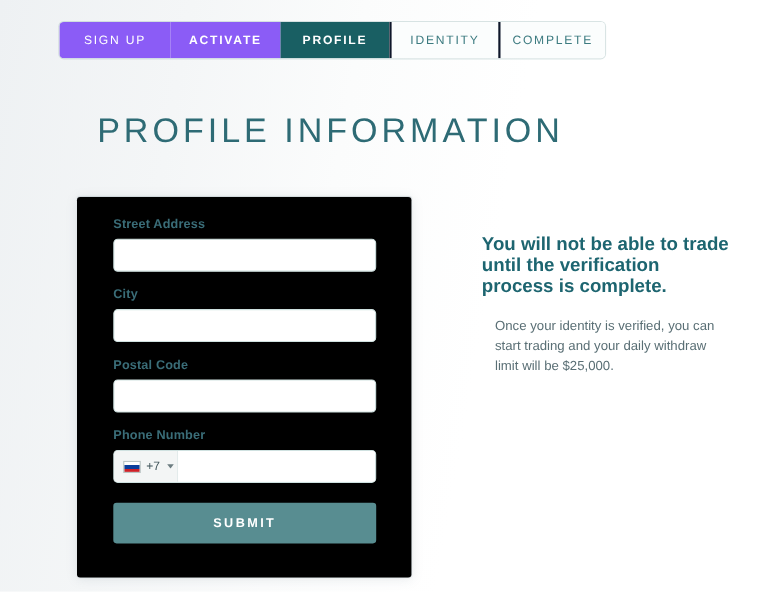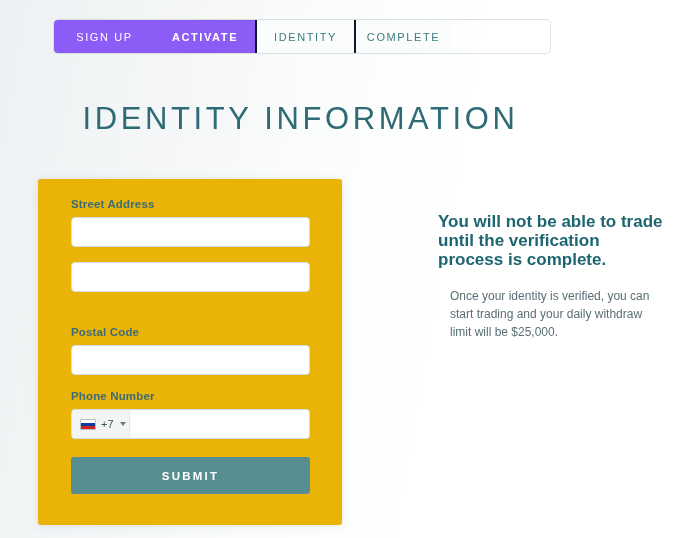--- a/index.html
+++ b/index.html
@@ -94,25 +94,25 @@
     width: 400px;
     text-align: center;
     font-size: 12.5px;
     line-height: 19px;
     color: #5d6b70;
   }
 
   
   .form-card {
     position: absolute;
-    left: 38px;
+    left: 70px;
     top: 179px;
     width: 304px;
     height: 346px;
-    background: #eab308;
+    background: #000000;
     border-radius: 3px;
     box-shadow: 0 1px 10px rgba(120,140,150,0.18), 0 0 1px rgba(120,140,150,0.25);
   }
   .field { position: absolute; left: 33px; width: 239px; }
   .field-label {
     display: block;
     font-size: 11.5px;
     font-weight: bold;
     color: #3a6d78;
     margin-bottom: 7px;
@@ -231,38 +231,42 @@
 
 <div class="page">
 
   <div class="stepper">
     <div class="tab done tab-signup">
       <span>SIGN UP</span>
     </div>
     <div class="tab done tab-activate">
       <span>ACTIVATE</span>
     </div>
+    <div class="tab active tab-profile">
+      <span>PROFILE</span>
+    </div>
     <div class="tab todo tab-identity">
       <span>IDENTITY</span>
     </div>
     <div class="tab todo tab-complete">
       <span>COMPLETE</span>
     </div>
   </div>
 
-  <h1 class="page-title">IDENTITY INFORMATION</h1>
+  <h1 class="page-title">PROFILE INFORMATION</h1>
 
   <div class="form-card">
 
     <div class="field field-street">
       <label class="field-label">Street Address</label>
       <input class="text-input" type="text" value="" placeholder="" style="">
     </div>
 
     <div class="field field-city">
+      <label class="field-label">City</label>
       <input class="text-input" type="text" value="" placeholder="" style="">
     </div>
 
     <div class="field field-postal">
       <label class="field-label">Postal Code</label>
       <input class="text-input" type="text" value="" placeholder="" style="">
     </div>
 
     <div class="field field-phone">
       <label class="field-label">Phone Number</label>

